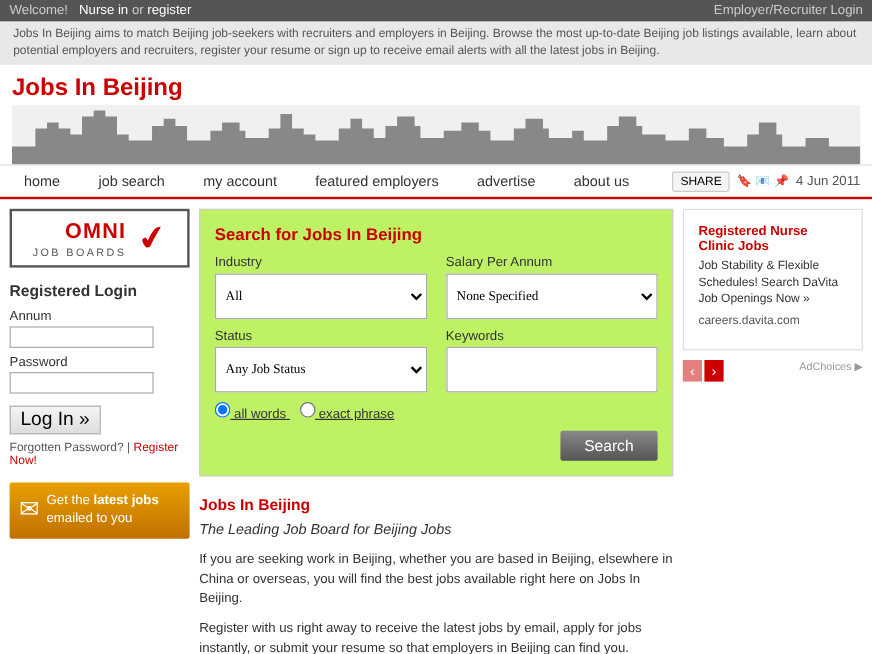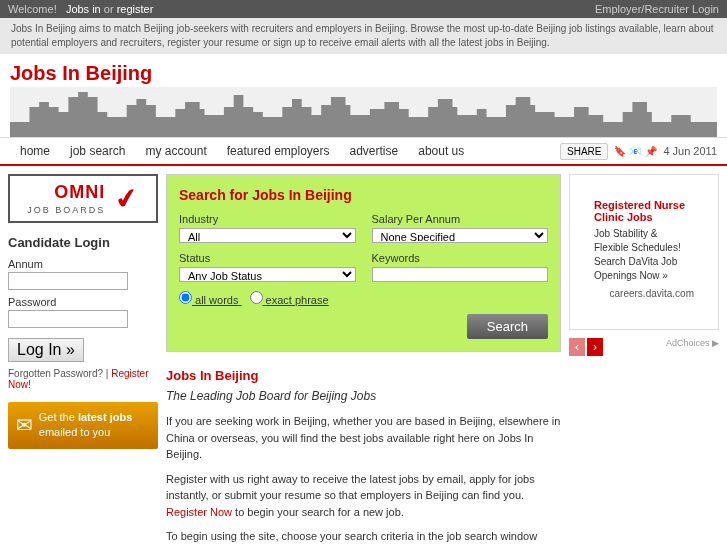--- a/index.html
+++ b/index.html
@@ -53,21 +53,21 @@
     
     .nav {
       background: #fff;
       border-top: 1px solid #ddd;
       border-bottom: 2px solid #c00;
       padding: 0 10px;
       display: flex;
       align-items: center;
       justify-content: space-between;
     }
-    .nav-left { display: flex; align-items: center; gap: 0; }
+    .nav-left { display: flex; align-items: center; gap: 12px; }
     .nav-item {
       padding: 6px 10px;
       font-size: 12px;
       color: #333;
       text-decoration: none;
       cursor: pointer;
       white-space: nowrap;
     }
     .nav-right {
       display: flex;
@@ -208,25 +208,26 @@
       flex: 1;
     }
     .search-field label {
       display: block;
       font-size: 11px;
       color: #333;
       margin-bottom: 3px;
     }
     .search-field select, .search-field input {
       width: 100%;
-      height: 15px;
+      height: 38px;
       border: 1px solid #aaa;
       font-size: 11px;
       padding: 1px 4px;
       background: #fff;
+      font-family: Liberation Serif, serif;
     }
     .search-options {
       font-size: 11px;
       color: #333;
       margin-top: 4px;
       margin-bottom: 8px;
     }
     .search-options label { margin-right: 8px; text-decoration: underline; }
     .search-btn-row { text-align: right; }
     .search-btn {
@@ -263,21 +264,21 @@
     }
     .content-area p a { color: #c00; text-decoration: none; }
 
     
     .right-sidebar {
       width: 150px;
       flex-shrink: 0;
     }
     .ad-box {
       border: 1px solid #ddd;
-      padding: 24px;
+      padding: 12px;
       font-size: 10px;
       color: #333;
       margin-bottom: 8px;
     }
     .ad-box a {
       color: #c00;
       font-weight: bold;
       text-decoration: none;
       font-size: 11px;
       display: block;
@@ -285,21 +286,20 @@
     }
     .ad-box p {
       font-size: 10px;
       color: #333;
       line-height: 1.4;
       margin-bottom: 4px;
     }
     .ad-box .ad-source {
       color: #555;
       font-size: 10px;
-      text-align: right;
     }
     .ad-nav {
       display: flex;
       gap: 2px;
       margin-bottom: 4px;
     }
     .ad-nav-btn {
       background: #c00;
       color: #fff;
       border: none;
@@ -314,21 +314,21 @@
       text-align: right;
     }
   </style>
 </head>
 <body>
 
 <div class="top-bar">
   <div>
     <span>Welcome!</span>
     &nbsp;
-    <a>Jobs in</a>
+    <a>Nurse in</a>
     <span>or</span>
     <a>register</a>
   </div>
   <div style="cursor:pointer;">Employer/Recruiter Login</div>
 </div>
 
 <div class="desc-bar">
   <span>Jobs In Beijing aims to match Beijing job-seekers with recruiters and employers in Beijing. Browse the most up-to-date Beijing job listings available, learn about potential employers and recruiters, register your resume or sign up to receive email alerts with all the latest jobs in Beijing.</span>
 </div>
 
@@ -366,21 +366,21 @@
       <div style="display:flex; align-items:center; justify-content:center;">
         <div>
           <div class="logo-omni"><span>OMNI</span></div>
           <div class="logo-sub">JOB BOARDS</div>
         </div>
         <div class="checkmark">✔</div>
       </div>
     </div>
 
     <div class="candidate-login">
-      <h3>Candidate Login</h3>
+      <h3>Registered Login</h3>
       <div class="form-row">
         <label>Annum</label>
         <input type="text" style="">
       </div>
       <div class="form-row">
         <label>Password</label>
         <input type="password" style="">
       </div>
       <button class="login-btn">Log In »</button>
       <div class="forgot-pwd">

